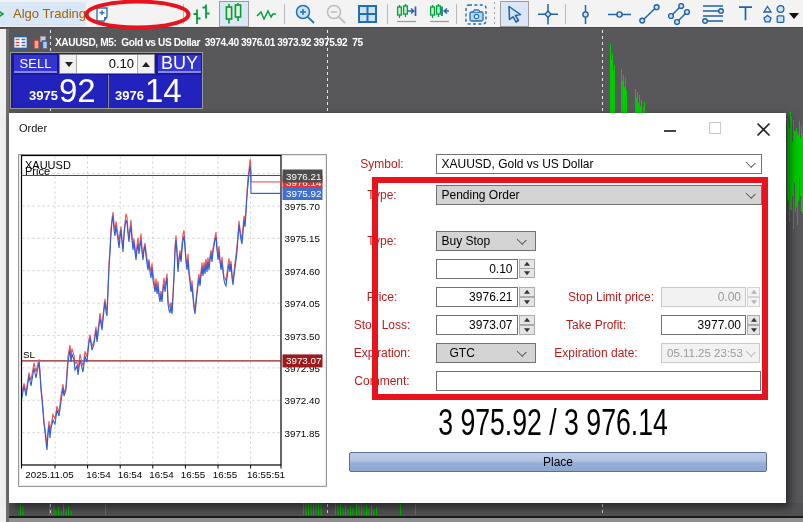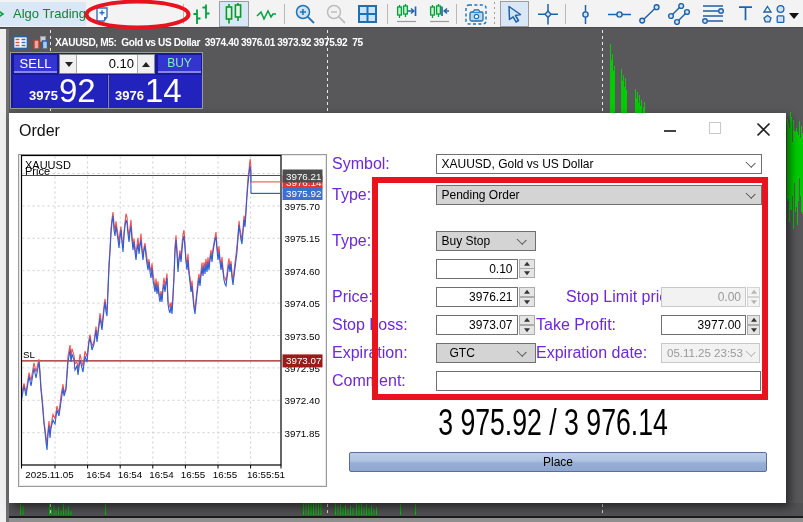--- a/index.html
+++ b/index.html
@@ -1,19 +1,19 @@
 <!DOCTYPE html>
 <html><head>
 <meta charset="utf-8">
 <style>
   * { margin:0; padding:0; box-sizing:border-box; }
   html,body { width:803px; height:522px; overflow:hidden; }
   body { position:relative; background:#58585a; font-family:"Liberation Sans",sans-serif; }
   .abs { position:absolute; }
-  .lbl { position:absolute; font-size:16px; color:#6d28d9; text-align:left; line-height:20px; white-space:nowrap; }
+  .lbl { position:absolute; font-size:12px; color:#b91c1c; text-align:center; line-height:20px; white-space:nowrap; }
   .field { position:absolute; height:20px; border:1px solid #707070; background:#fff; font-size:12px; color:#000; line-height:18px; }
   .num { text-align:right; padding-right:4px; }
   .combo { background:#d4d4d4; }
   .dis { background:#f2f2f2; border-color:#c9c9c9; color:#999; }
   .spin { position:absolute; width:16px; height:20px; }
   .spin div { position:absolute; left:0; width:100%; height:10px; background:#e5e5e5; border:1px solid #acacac; }
   .spin .up { top:0; }
   .spin .dn { top:9.5px; }
   .spin i { position:absolute; left:50%; top:50%; width:0; height:0; border-left:3px solid transparent; border-right:3px solid transparent; }
   .spin .up i { border-bottom:4px solid #333; transform:translate(-50%,-55%); }
@@ -29,21 +29,21 @@
 </style>
 </head>
 <body>
 
 <div class="abs" id="toolbar" style="left:0;top:0;width:803px;height:28px;background:#f3f3f3;border-bottom:1px solid #4a4a4a;z-index:5;">
 
   <div class="abs" style="left:0;top:2px;width:86px;height:24px;background:#d9e7f6;"></div>
   <svg class="abs" style="left:-5px;top:8px" width="10" height="12" viewBox="0 0 10 12">
       <path d="M1.5 1.5 L8 6 L1.5 10.5 Z" fill="none" stroke="#00a23f" stroke-width="1.6"></path>
     </svg>
-  <div class="abs" style="left:13px;top:0;height:28px;line-height:28px;font-size:13px;color:#15803d;">Algo Trading</div>
+  <div class="abs" style="left:13px;top:0;height:28px;line-height:28px;font-size:13px;color:#a16207;">Algo Trading</div>
 
   <svg class="abs" style="left:96px;top:7px" width="14" height="15" viewBox="0 0 14 15">
     <path d="M1 1 h10 v9 l-3 4 h-7 z" fill="#fff" stroke="#2e75b6" stroke-width="1.4"></path>
     <path d="M11 10 l-3 4 v-4 z" fill="#2e75b6"></path>
     <path d="M6 3.2 v5 M3.5 5.7 h5" stroke="#2e75b6" stroke-width="1.4"></path>
   </svg>
   <div class="sep" style="left:183px"></div>
 
   <svg class="abs" style="left:192px;top:4px" width="22" height="20" viewBox="0 0 22 20">
     <g stroke="#00a23f" stroke-width="1.8" fill="none">
@@ -196,21 +196,21 @@
   </svg>
   <svg class="abs" style="left:33px;top:7px" width="16" height="13" viewBox="0 0 16 13">
     <path d="M1 12.3 V4 h5 v8.3" fill="#e9a9a2" stroke="#c0392b" stroke-width="1.4"></path>
     <rect x="7.5" y="0.5" width="5" height="5" fill="#cfcfcf" stroke="#9a9a9a" stroke-width="1"></rect>
     <path d="M9.5 12.3 V5 h5 v7.3" fill="#aecbe8" stroke="#2e5f9e" stroke-width="1.4"></path>
   </svg>
   <div class="abs" style="left:55px;top:0px;height:26px;line-height:26px;font-size:11.5px;font-weight:bold;color:#fff;white-space:nowrap;letter-spacing:-0.45px;transform:scaleX(0.88);transform-origin:left center;">XAUUSD, M5:&nbsp; Gold vs US Dollar&nbsp; 3974.40 3976.01 3973.92 3975.92&nbsp; 75</div>
 
   <div class="abs" style="left:10px;top:23px;width:193px;height:57px;background:#18189e;border:1px solid #9a9a9a;">
     <div class="abs" style="left:3px;top:2px;width:43px;height:18px;background:#3434d0;border-bottom:2px solid #8888e0;color:#fff;font-size:13px;text-align:center;line-height:17px;">SELL</div>
-    <div class="abs" style="left:147px;top:2px;width:43px;height:18px;background:#3434d0;border-bottom:2px solid #8888e0;color:#86efac;font-size:12px;text-align:center;line-height:17px;">BUY</div>
+    <div class="abs" style="left:147px;top:2px;width:43px;height:18px;background:#3434d0;border-bottom:2px solid #8888e0;color:#ffffff;font-size:18px;text-align:center;line-height:17px;">BUY</div>
 
     <div class="abs" style="left:48px;top:1px;width:96px;height:20px;background:#fff;border:1px solid #8a8a8a;">
       <div class="abs" style="left:0;top:0;width:17px;height:18px;background:#f0f0f0;border-right:1px solid #aaa;"></div>
       <div class="abs" style="left:5px;top:7px;width:0;height:0;border-left:4px solid transparent;border-right:4px solid transparent;border-top:5px solid #222;"></div>
       <div class="abs" style="right:0;top:0;width:17px;height:18px;background:#f0f0f0;border-left:1px solid #aaa;"></div>
       <div class="abs" style="right:4px;top:7px;width:0;height:0;border-left:4px solid transparent;border-right:4px solid transparent;border-bottom:5px solid #222;"></div>
       <div class="abs" style="left:18px;top:0;width:56px;height:18px;font-size:13px;color:#000;text-align:right;line-height:18px;">0.10</div>
     </div>
 
     <div class="abs" style="left:2px;top:22px;width:94px;height:33px;background:#2222bc;"></div>
@@ -292,21 +292,21 @@
   <div class="abs" style="left:0;top:474px;width:803px;height:13px;background:rgba(0,0,0,0.07);"></div>
 
   <div class="abs" style="left:0;top:487px;width:803px;height:2px;background:#1c1c1c;"></div>
   <div class="abs" style="left:0;top:489px;width:803px;height:4px;background:#8f8f8f;"></div>
 
   <div class="abs" style="left:0;top:0;width:6px;height:493px;background:#f0f0f0;"></div>
   <div class="abs" style="left:6px;top:0;width:3px;height:493px;background:#6e6e6e;"></div>
 </div>
 
 <div class="abs" id="dialog" style="left:9px;top:113px;width:777px;height:390px;background:#fff;box-shadow:4px 4px 9px rgba(0,0,0,0.55);z-index:10;">
-  <div class="abs" style="left:10px;top:9px;font-size:16px;color:#111;">Order</div>
+  <div class="abs" style="left:10px;top:9px;font-size:11px;color:#111;">Order</div>
 
   <div class="abs" style="left:655px;top:17px;width:12px;height:2px;background:#444;"></div>
   <div class="abs" style="left:700px;top:9px;width:12px;height:12px;border:1.5px solid #c9c9c9;"></div>
   <svg class="abs" style="left:747px;top:9px" width="15" height="15" viewBox="0 0 15 15">
     <path d="M1.5 1.5 L13.5 13.5 M13.5 1.5 L1.5 13.5" stroke="#222" stroke-width="1.6"></path>
   </svg>
 
   <div class="abs" id="minichart" style="left:9px;top:41px;width:309px;height:333px;"><svg width="309" height="333" viewBox="0 0 309 333" font-family="Liberation Sans, sans-serif">
 <rect x="0.5" y="0.5" width="308" height="332" fill="#fff" stroke="#9a9a9a"></rect>
 <rect x="1.5" y="1.5" width="306" height="330" fill="#fff" stroke="#e8e8e8"></rect>

